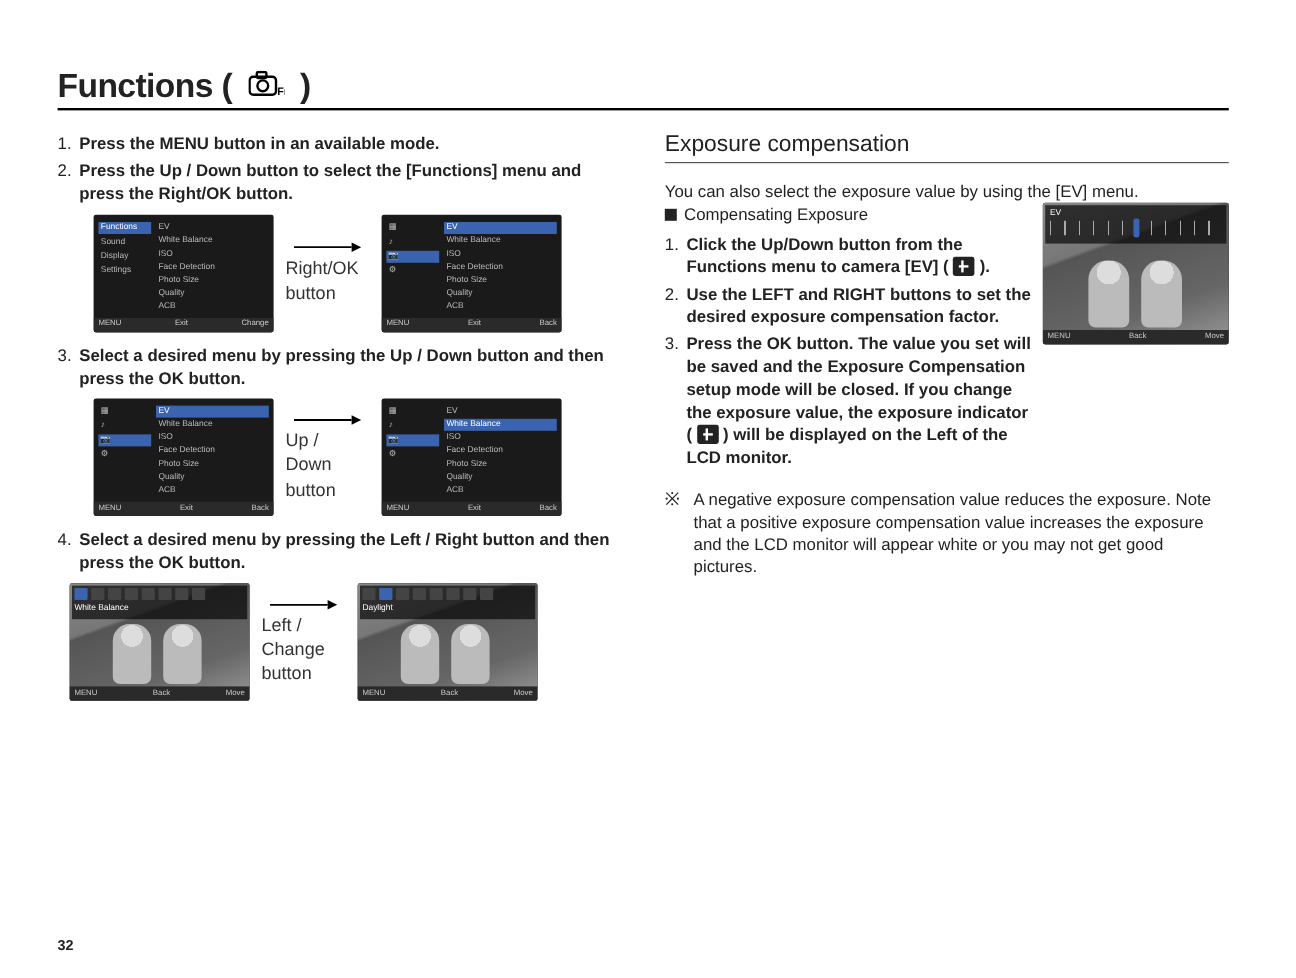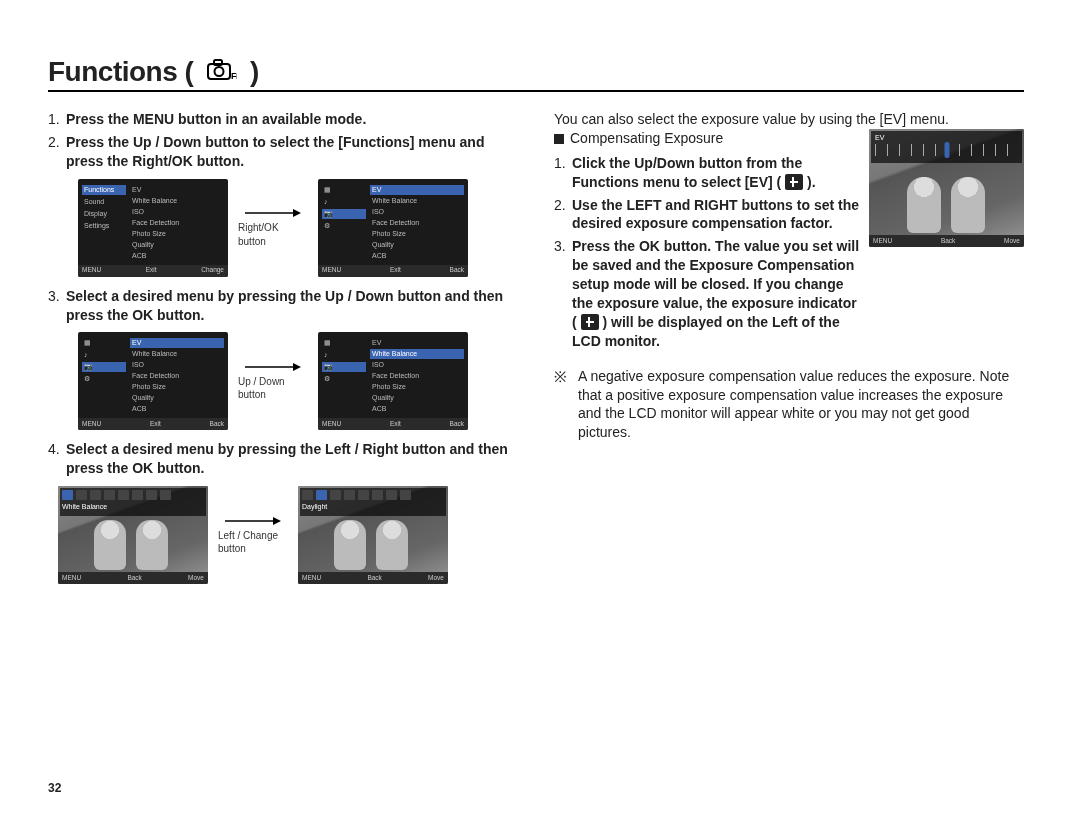--- a/index.html
+++ b/index.html
@@ -180,21 +180,21 @@
     background: #3a64b0;
   }
   .lcd.photo .wb-label {
     font-size: 7px;
     color: #fff;
   }
   .arrow-lbl {
     display: flex;
     flex-direction: column;
     align-items: center;
-    font-size: 10px;
+    font-size: 15px;
     color: #333;
     gap: 2px;
     width: 70px;
   }
   .arrow-lbl .arrow {
     width: 60px; height: 12px;
   }
   .note-row {
     display: flex;
     gap: 6px;
@@ -499,20 +499,21 @@
               <span>Back</span>
               <span>Move</span>
             </div>
           </div>
         </div>
 
       </div>
     </div>
 
     <div class="col">
+      <h2 class="sub">Exposure compensation</h2>
 
       <div class="body-text">
         <div style="margin-top:0">You can also select the exposure value by using the [EV] menu.</div>
 
         <div class="cf" style="">
 
           <div class="ev-lcd">
             <div class="photo-bg"></div>
             <div class="ev-head">
               <div class="ev-label">EV</div>
@@ -525,21 +526,21 @@
             </div>
           </div>
 
           <div style="margin-bottom:6px">
             <span class="sq"></span><span>Compensating Exposure</span>
           </div>
 
           <div class="step">
             <span class="num">1.</span>
             <span class="txt">
-              <span>Click the Up/Down button from the Functions menu to select [EV] ( </span>
+              <span>Click the Up/Down button from the Functions menu to camera [EV] ( </span>
               <span class="inline-icon"></span>
               <span> ).</span>
             </span>
           </div>
           <div class="step">
             <span class="num">2.</span>
             <span class="txt">Use the LEFT and RIGHT buttons to set the desired exposure compensation factor.</span>
           </div>
           <div class="step">
             <span class="num">3.</span>

